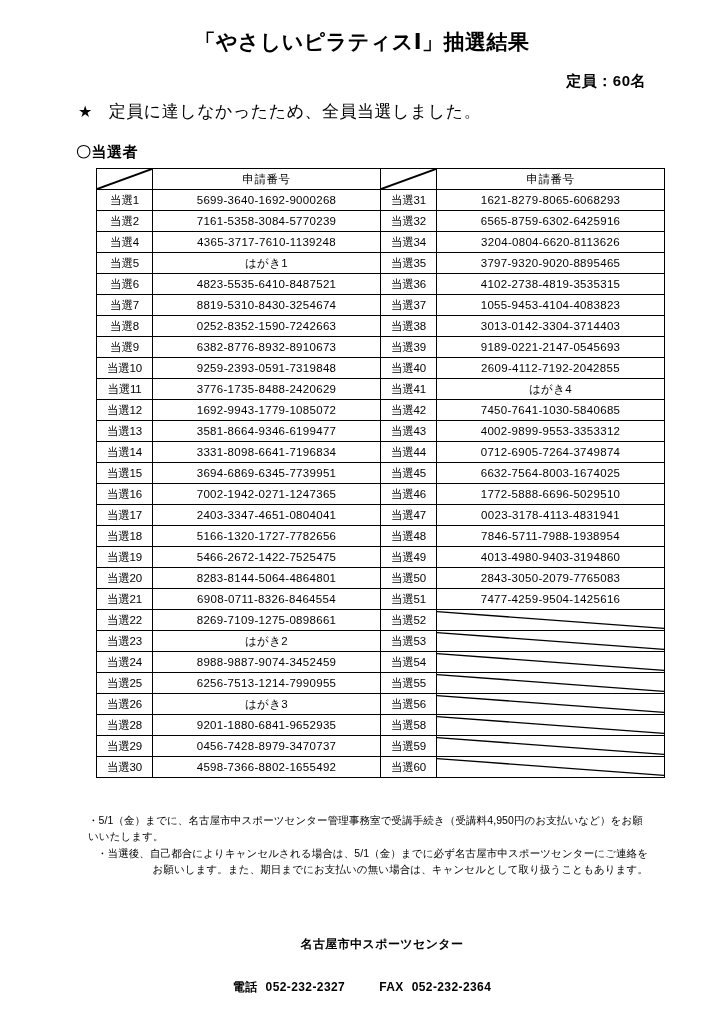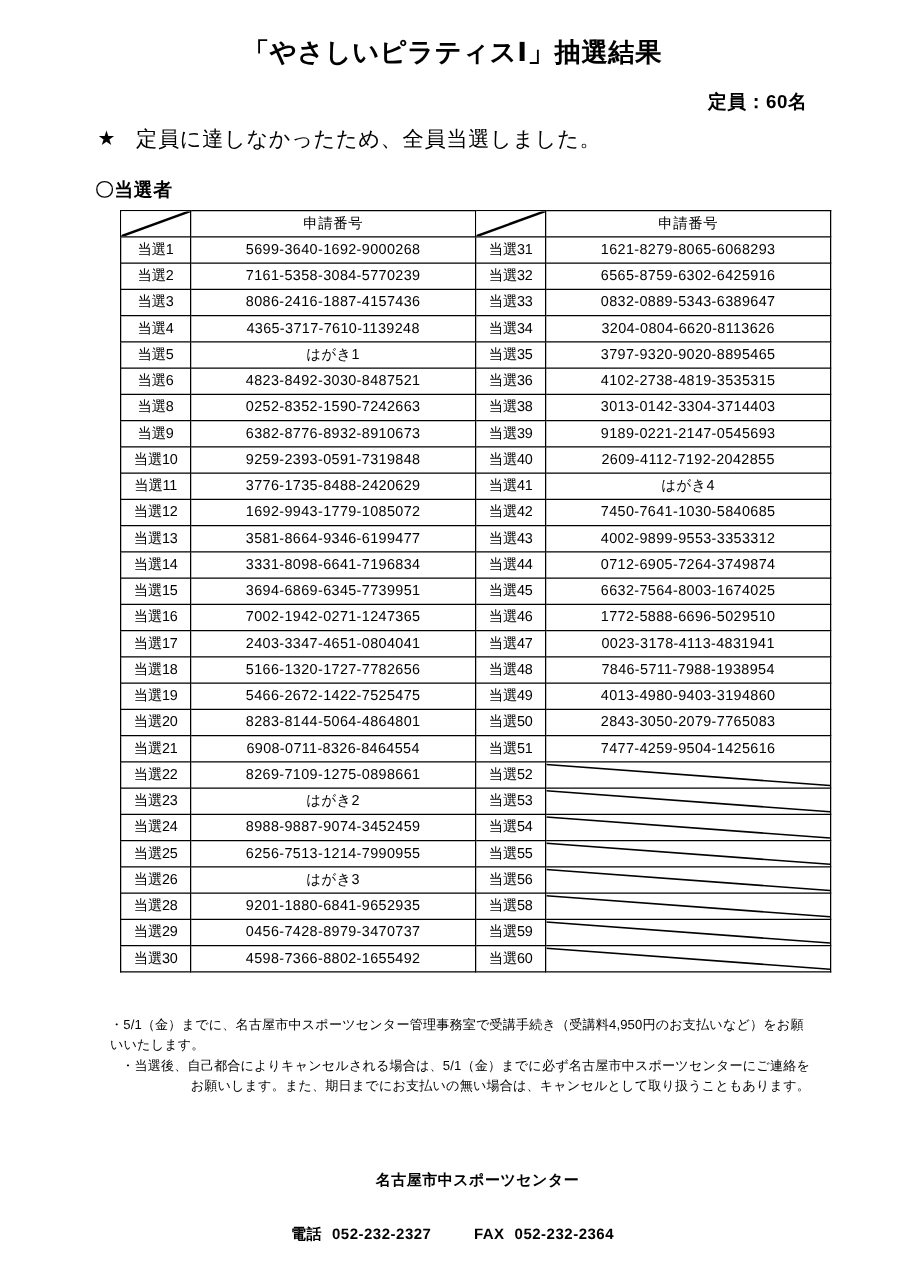--- a/index.html
+++ b/index.html
@@ -208,42 +208,42 @@
             <td class="label-cell">当選31</td>
             <td class="num-cell">1621-8279-8065-6068293</td>
           </tr>
           <tr>
             <td class="label-cell">当選2</td>
             <td class="num-cell">7161-5358-3084-5770239</td>
             <td class="label-cell">当選32</td>
             <td class="num-cell">6565-8759-6302-6425916</td>
           </tr>
           <tr>
-            <td class="label-cell">当選3</td>
-            <td class="num-cell">8086-2416-1887-4157436</td>
-            <td class="label-cell">当選33</td>
-            <td class="num-cell">0832-0889-5343-6389647</td>
-          </tr>
-          <tr>
             <td class="label-cell">当選4</td>
             <td class="num-cell">4365-3717-7610-1139248</td>
             <td class="label-cell">当選34</td>
             <td class="num-cell">3204-0804-6620-8113626</td>
           </tr>
           <tr>
             <td class="label-cell">当選5</td>
             <td class="num-cell">はがき1</td>
             <td class="label-cell">当選35</td>
             <td class="num-cell">3797-9320-9020-8895465</td>
           </tr>
           <tr>
             <td class="label-cell">当選6</td>
-            <td class="num-cell">4823-8492-3030-8487521</td>
+            <td class="num-cell">4823-5535-6410-8487521</td>
             <td class="label-cell">当選36</td>
             <td class="num-cell">4102-2738-4819-3535315</td>
+          </tr>
+          <tr>
+            <td class="label-cell">当選7</td>
+            <td class="num-cell">8819-5310-8430-3254674</td>
+            <td class="label-cell">当選37</td>
+            <td class="num-cell">1055-9453-4104-4083823</td>
           </tr>
           <tr>
             <td class="label-cell">当選8</td>
             <td class="num-cell">0252-8352-1590-7242663</td>
             <td class="label-cell">当選38</td>
             <td class="num-cell">3013-0142-3304-3714403</td>
           </tr>
           <tr>
             <td class="label-cell">当選9</td>
             <td class="num-cell">6382-8776-8932-8910673</td>

